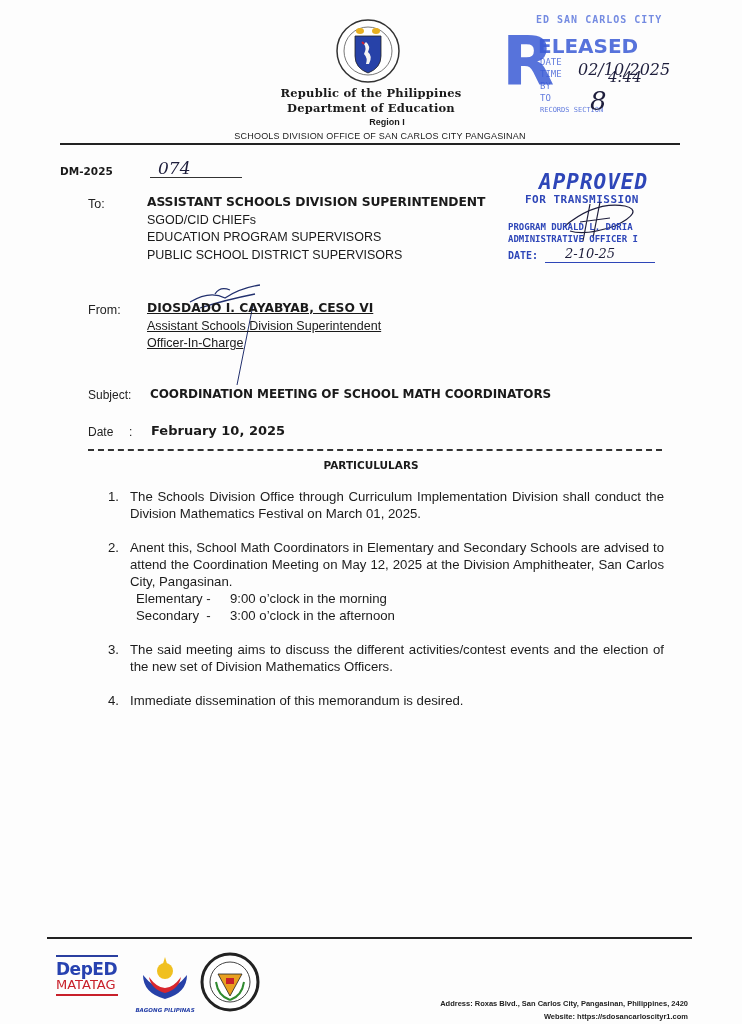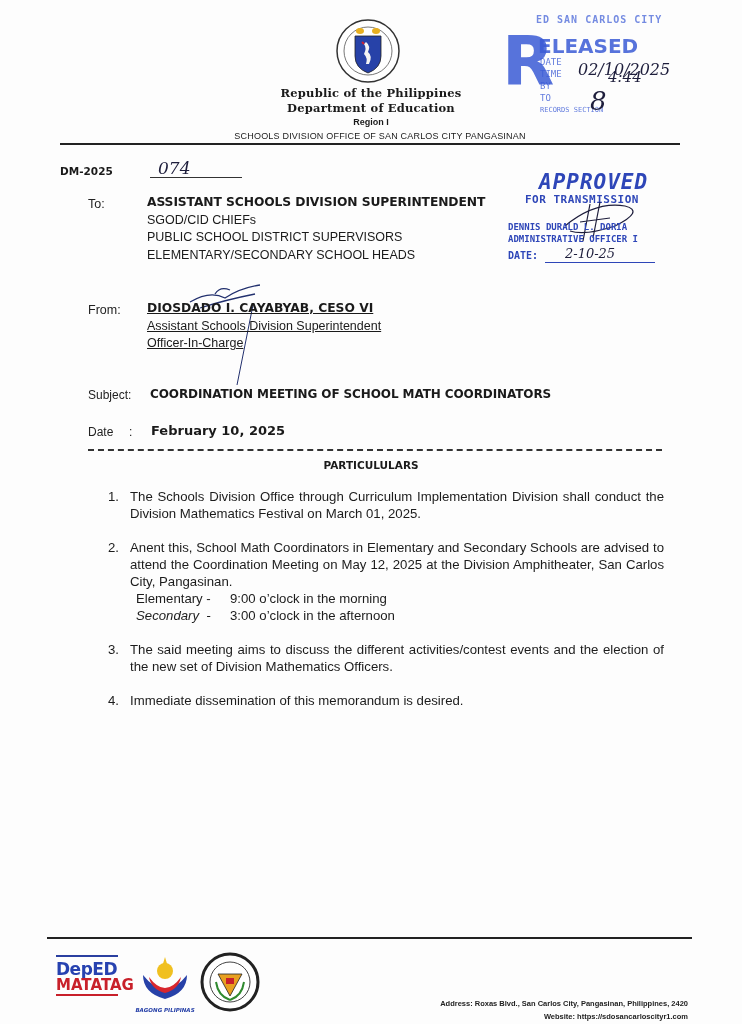--- a/index.html
+++ b/index.html
@@ -3,21 +3,21 @@
 <meta charset="utf-8">
 <style>
   * { box-sizing: border-box; margin: 0; padding: 0; }
   html, body { width: 742px; height: 1024px; background: #fdfdfd; overflow: hidden; }
   body { position: relative; font-family: "DejaVu Sans", sans-serif; color: #1a1a1a; }
   .abs { position: absolute; }
 
   
   .seal { left: 333px; top: 18px; width: 70px; height: 66px; }
   .hdr-gothic { font-family: "DejaVu Serif", serif; font-weight: bold; font-size: 11.5px; text-align: center; left: 271px; width: 200px; letter-spacing: 0.2px; }
-  .hdr-region { font-family: "Liberation Sans", sans-serif; font-weight: bold; font-size: 9px; text-align: center; left: 271px; width: 200px; top: 117px; }
+  .hdr-region { font-family: "Liberation Sans", sans-serif; font-weight: bold; font-size: 9px; text-align: center; left: 287px; width: 200px; top: 117px; }
   .hdr-office { font-family: "Liberation Sans", sans-serif; font-size: 9px; text-align: center; left: 180px; width: 400px; top: 131px; letter-spacing: 0.2px; }
   .hdr-rule { left: 60px; top: 143px; width: 620px; height: 2px; background: #222; }
 
   
   .stamp-received { left: 498px; top: 12px; width: 180px; height: 110px; color: #3b5bd6; font-family: "DejaVu Sans Mono", monospace; }
   .stamp-approved { left: 505px; top: 170px; width: 175px; height: 110px; color: #2e46b8; font-family: "DejaVu Sans Mono", monospace; }
   .handwriting { font-family: "DejaVu Serif", serif; font-style: italic; color: #1e1e3c; }
 
   
   .label { font-family: "Liberation Sans", sans-serif; font-size: 12.5px; color: #222; }
@@ -93,37 +93,37 @@
   <div class="abs handwriting" style="left:92px; top:74px; font-size:26px;">8</div>
 </div>
 
 <div class="abs stamp-approved">
   <div class="abs" style="left:34px; top:0px; font-size:21px; font-weight:bold; letter-spacing:1px; font-style:italic;">APPROVED</div>
   <div class="abs" style="left:20px; top:23px; font-size:11px; font-weight:bold; letter-spacing:0.5px;">FOR TRANSMISSION</div>
   <svg class="abs" style="left:50px; top:26px;" width="100" height="48" viewBox="0 0 100 48">
     <path d="M10 30 Q40 5 70 10 Q90 15 60 30 Q30 40 15 35" fill="none" stroke="#1e1e3c" stroke-width="1.2"></path>
     <path d="M35 8 L28 45 M45 6 L38 42 M25 26 L55 22" fill="none" stroke="#1e1e3c" stroke-width="1.2"></path>
   </svg>
-  <div class="abs" style="left:3px; top:52px; font-size:9px; font-weight:bold;">DENNIS DURALD L. DORIA</div>
+  <div class="abs" style="left:3px; top:52px; font-size:9px; font-weight:bold;">PROGRAM DURALD L. DORIA</div>
   <div class="abs" style="left:3px; top:64px; font-size:9px; font-weight:bold;">ADMINISTRATIVE OFFICER I</div>
   <div class="abs" style="left:3px; top:80px; font-size:10px; font-weight:bold;">DATE:</div>
   <div class="abs" style="left:40px; top:92px; width:110px; height:1px; background:#2e46b8;"></div>
   <div class="abs handwriting" style="left:60px; top:76px; font-size:13px;">2-10-25</div>
 </div>
 
 <div class="abs dm-no">DM-2025</div>
 <div class="abs dm-line"></div>
 <div class="abs handwriting dm-hand">074</div>
 
 <div class="abs label to-label">To:</div>
 <div class="abs to-block">
   <div class="strong">ASSISTANT SCHOOLS DIVISION SUPERINTENDENT</div>
   <div>SGOD/CID CHIEFs</div>
+  <div>EDUCATION PROGRAM SUPERVISORS</div>
   <div>PUBLIC SCHOOL DISTRICT SUPERVISORS</div>
-  <div>ELEMENTARY/SECONDARY SCHOOL HEADS</div>
 </div>
 
 <svg class="abs" style="left:185px; top:280px;" width="90" height="110" viewBox="0 0 90 110">
   <path d="M5 22 Q25 10 40 18 Q55 8 75 5 M15 28 Q40 20 70 14 M30 14 Q35 6 45 10" fill="none" stroke="#22306e" stroke-width="1.3"></path>
   <path d="M68 25 L52 105" fill="none" stroke="#22306e" stroke-width="1"></path>
 </svg>
 <div class="abs label from-label">From:</div>
 <div class="abs from-block">
   <div class="strong">DIOSDADO I. CAYABYAB, CESO VI</div>
   <div>Assistant Schools Division Superintendent</div>
@@ -148,41 +148,41 @@
     <div style="display:flex;">
       <span class="num">2.</span>
       <span class="text">Anent this, School Math Coordinators in Elementary and Secondary Schools are advised to attend the Coordination Meeting on May 12, 2025 at the Division Amphitheater, San Carlos City, Pangasinan.</span>
     </div>
     <div class="sched">
       <div class="sched-row">
         <span class="lvl">Elementary -</span>
         <span>9:00 o’clock in the morning</span>
       </div>
       <div class="sched-row">
-        <span class="lvl" style="white-space:pre;font-style:italic;">Secondary  -</span>
+        <span class="lvl" style="white-space:pre;">Secondary  -</span>
         <span>3:00 o’clock in the afternoon</span>
       </div>
     </div>
   </div>
   <div class="item">
     <span class="num">3.</span>
     <span class="text">The said meeting aims to discuss the different activities/contest events and the election of the new set of Division Mathematics Officers.</span>
   </div>
   <div class="item">
     <span class="num">4.</span>
     <span class="text">Immediate dissemination of this memorandum is desired.</span>
   </div>
 </div>
 
 <div class="abs foot-rule"></div>
 
 <div class="abs deped-logo">
   <div style="height:2px; background:#2a3fa0; width:62px; margin-bottom:3px;"></div>
   <div style="font-family:'DejaVu Sans', sans-serif; font-weight:bold; font-size:17px; color:#2742b0; line-height:18px; letter-spacing:-0.5px;">DepED</div>
-  <div style="font-family:'DejaVu Sans', sans-serif; font-weight:bold; font-size:15px; color:#c8202a; line-height:14px;">MATATAG</div>
+  <div style="font-family:'DejaVu Sans', sans-serif; font-weight:normal; font-size:13px; color:#c8202a; line-height:14px;">MATATAG</div>
   <div style="height:2px; background:#c8202a; width:62px; margin-top:2px;"></div>
 </div>
 
 <div class="abs bp-logo">
   <svg width="60" height="50" viewBox="0 0 60 50">
     <path d="M30 4 L33 14 L30 12 L27 14 Z" fill="#f0c020"></path>
     <circle cx="30" cy="18" r="8" fill="#f0c020"></circle>
     <path d="M8 22 Q30 50 52 22 Q52 40 30 46 Q8 40 8 22 Z" fill="#2741a8"></path>
     <path d="M14 24 Q30 46 46 24 Q44 36 30 40 Q16 36 14 24 Z" fill="#d8262e"></path>
   </svg>

